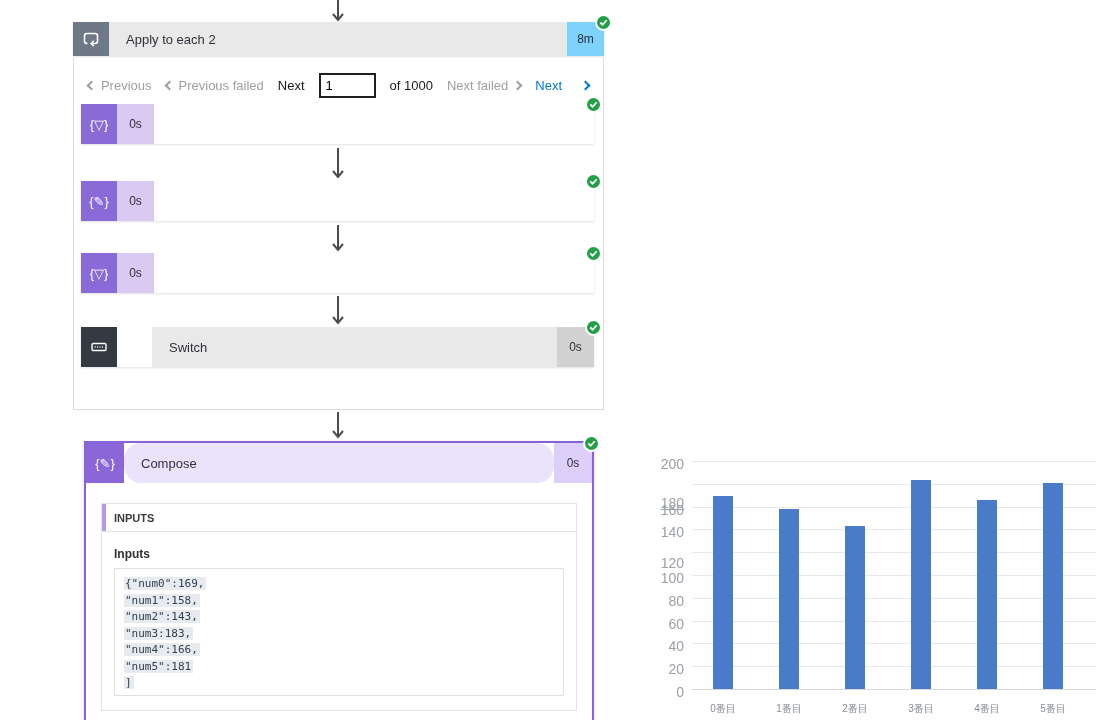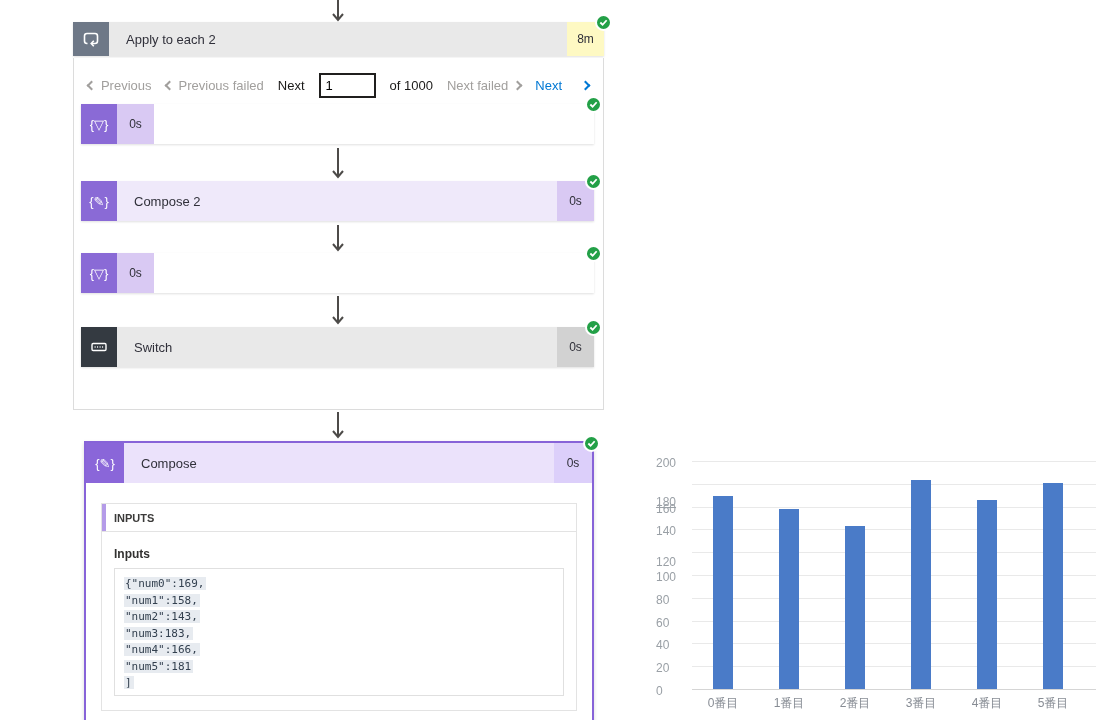--- a/index.html
+++ b/index.html
@@ -13,31 +13,31 @@
   .card .icon-box { width:36px; display:flex; align-items:center; justify-content:center;
                     color:#fff; font-size:13px; flex:0 0 36px; }
   .card .label-box { flex:1; display:flex; align-items:center; padding-left:17px;
                      font-size:13px; color:#30303a; }
   .card .dur-box { width:37px; flex:0 0 37px; display:flex; align-items:center; justify-content:center;
                    font-size:12px; color:#2f2f38; }
 
   .scope-header { left:73px; top:22px; width:531px; height:34px; }
   .scope-header .icon-box { background:#6e7887; }
   .scope-header .label-box { background:#e9e9e9; }
-  .scope-header .dur-box { background:#fef9c3; }
+  .scope-header .dur-box { background:#7dd3fc; }
 
   .scope-body { left:73px; top:58px; width:531px; height:352px; background:#ffffff;
                 border:1px solid #dcdcdc; border-top:none; }
 
   .row { width:513px; height:40px; left:81px; }
   .row-purple .icon-box { background:#8a6ad6; }
   .row-purple .label-box { background:#efe9fa; }
   .row-purple .dur-box { background:#d9c9f3; }
   .row-gray .icon-box { background:#343a41; }
-  .row-gray .label-box { background:#e9e9e9; }
+  .row-gray .label-box { background:#e9e9e9;margin-left:35px; }
   .row-gray .dur-box { background:#d2d2d2; }
 
   
   .badge { position:absolute; top:-8px; right:-8px; width:17px; height:17px; border-radius:50%;
            background:#23a047; border:2px solid #ffffff; display:flex; align-items:center;
            justify-content:center; z-index:5; }
 
   
   .pager { left:73px; top:70px; width:531px; height:30px; display:flex; align-items:center;
            justify-content:center; gap:14px; font-size:13px; }
@@ -51,21 +51,21 @@
   .page-input { width:57px; height:25px; border:2px solid #201f1e; font-size:13px;
                 padding:0 5px; font-family:inherit; }
 
   
   .compose-block { left:84px; top:441px; width:510px; height:400px; background:#fff;
                    border:2px solid #8763d8; box-shadow:0 2px 4px rgba(0,0,0,.15); }
   .compose-header { display:flex; height:40px; }
   .compose-header .icon-box { width:38px; flex:0 0 38px; background:#8a66d9; display:flex;
                               align-items:center; justify-content:center; color:#fff; font-size:13px; }
   .compose-header .label-box { flex:1; background:#ebe2fb; display:flex; align-items:center;
-                               padding-left:17px; font-size:13px; color:#30303a; }
+                               padding-left:17px; font-size:13px; color:#30303a;border-radius:17px; }
   .compose-header .dur-box { width:38px; flex:0 0 38px; background:#dccffa; display:flex;
                              align-items:center; justify-content:center; font-size:12px; color:#2f2f38; }
   .compose-content { padding:20px 15px 16px 15px; }
   .inputs-header-card { border:1px solid #e3e3e3; height:29px; display:flex; align-items:center;
                         position:relative; background:#fff; }
   .inputs-header-card .accent { position:absolute; left:0; top:0; bottom:0; width:4px; background:#b49be8; }
   .inputs-header-card .hdr-text { margin-left:12px; font-size:11px; font-weight:bold; color:#3b3a39; }
   .inputs-body-card { border:1px solid #e3e3e3; border-top:none; height:179px; background:#fff; }
   .inputs-label { font-size:12px; font-weight:bold; color:#323130; padding:15px 12px 7px 12px; }
   .code-box { margin:0 12px; border:1px solid #e0e0e0; height:128px; padding:7px 9px; overflow:hidden; }
@@ -75,23 +75,23 @@
 
   
   .arrow svg { display:block; }
 
   
   .chart-panel { left:656px; top:420px; width:440px; height:300px; }
   .chart-title { position:absolute; top:8px; left:0; right:0; text-align:center;
                  font-size:13px; color:#757575; }
   .gridline { position:absolute; height:1px; background:#e9e9e9; left:36px; right:0; }
   .gridline.base { background:#d5d5d5; }
-  .ytick { position:absolute; left:0; width:28px; text-align:left; font-size:12px; color:#9aa0a6; }
+  .ytick { position:absolute; left:0; width:28px; text-align:right; font-size:14px; color:#9aa0a6; }
   .bar { position:absolute; width:20px; background:#4a7bc8; }
-  .xtick { position:absolute; width:44px; text-align:center; font-size:12px; color:#878c94; top:275px; }
+  .xtick { position:absolute; width:44px; text-align:center; font-size:10px; color:#878c94; top:282px; }
 </style>
 </head>
 <body>
 
 <div class="abs arrow" style="left:330px; top:0;">
   <svg width="16" height="22">
       <line x1="8" y1="0" x2="8" y2="20" stroke="#4d4b49" stroke-width="2"></line>
   <polyline points="3,14 8,20 13,14" fill="none" stroke="#4d4b49" stroke-width="2"></polyline>
     </svg>
 </div>
@@ -148,21 +148,20 @@
 
 <div class="abs arrow" style="left:330px; top:148px;">
   <svg width="16" height="31">
       <line x1="8" y1="0" x2="8" y2="29" stroke="#4d4b49" stroke-width="2"></line>
   <polyline points="3,23 8,29 13,23" fill="none" stroke="#4d4b49" stroke-width="2"></polyline>
     </svg>
 </div>
 
 <div class="abs card row row-purple" style="top:181px;">
   <div class="icon-box">{✎}</div>
-  <div class="label-box">Compose 2</div>
   <div class="dur-box">0s</div>
   <div class="badge">
     <svg width="9" height="9" viewBox="0 0 10 10">
         <polyline points="1.5,5 4,7.5 8.5,2.5" fill="none" stroke="#fff" stroke-width="2"></polyline>
       </svg>
   </div>
 </div>
 
 <div class="abs arrow" style="left:330px; top:225px;">
   <svg width="16" height="27">

